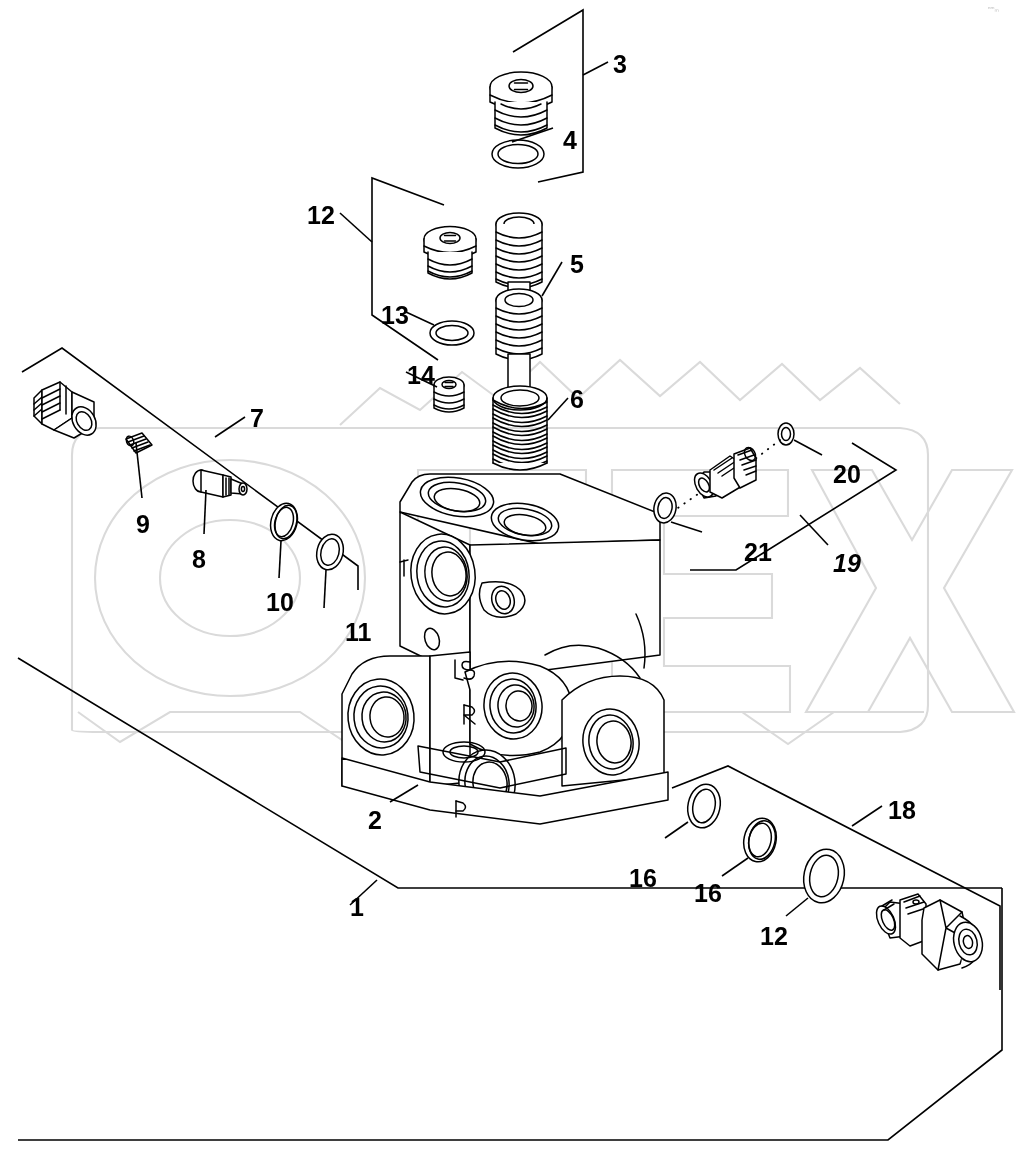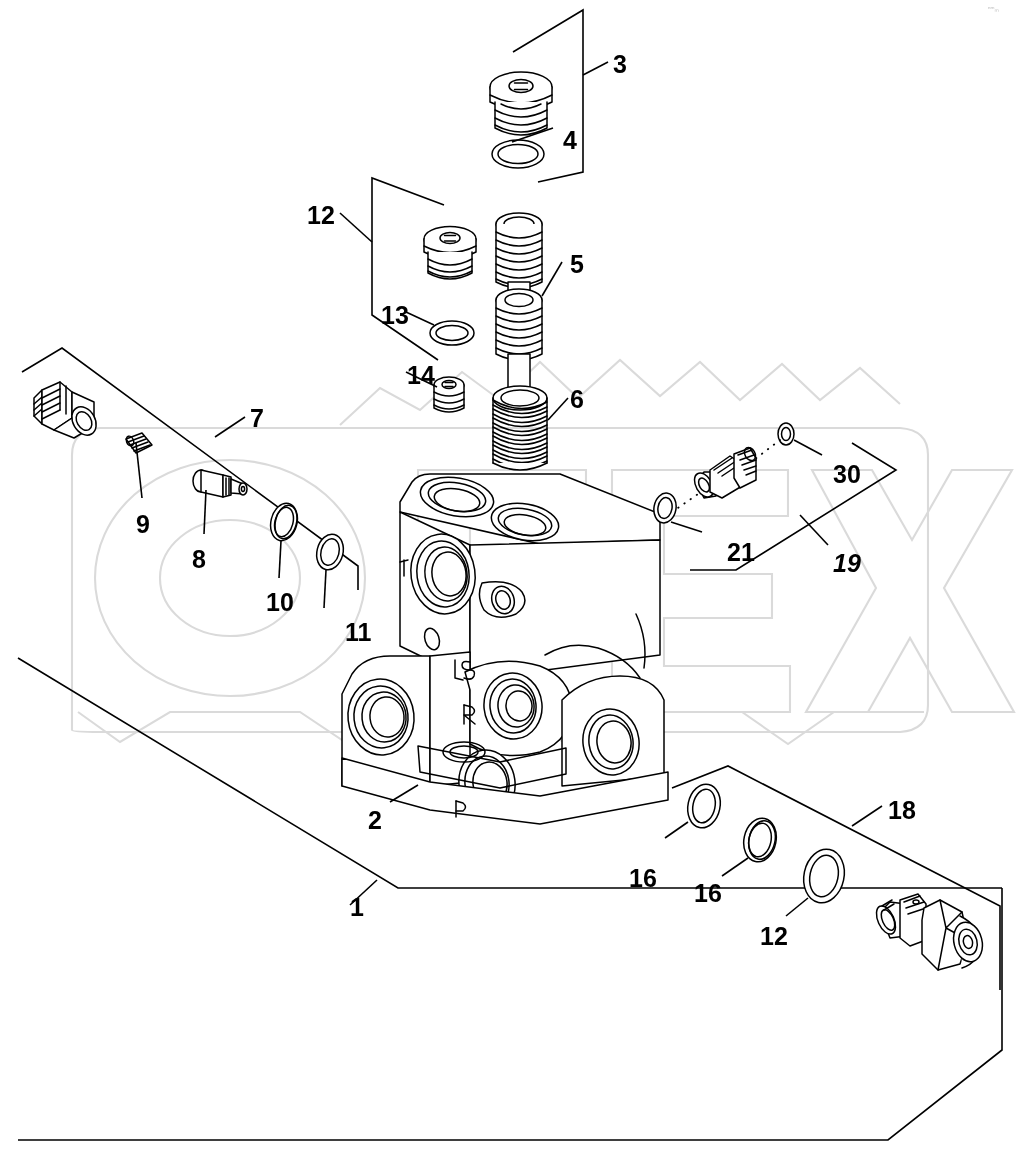--- a/index.html
+++ b/index.html
@@ -384,18 +384,18 @@
   <span class="callout" style="left:266px; top:590px;">10</span>
   <span class="callout" style="left:329px; top:620px;margin-left:16px;">11</span>
   <span class="callout" style="left:307px; top:203px;">12</span>
   <span class="callout" style="left:381px; top:303px;">13</span>
   <span class="callout" style="left:375px; top:363px;margin-left:32px;">14</span>
   <span class="callout" style="left:760px; top:924px;">12</span>
   <span class="callout" style="left:629px; top:842px;margin-top:24px;">16</span>
   <span class="callout" style="left:694px; top:881px;">16</span>
   <span class="callout" style="left:888px; top:798px;">18</span>
   <span class="callout" style="left:833px; top:551px;font-style:italic;">19</span>
-  <span class="callout" style="left:833px; top:462px;">30</span>
-  <span class="callout" style="left:727px; top:540px;">21</span>
+  <span class="callout" style="left:833px; top:462px;">20</span>
+  <span class="callout" style="left:744px; top:540px;">21</span>
 
   <span class="corner-mark" style="left:988px; top:4px;">ⁿᵐₘ</span>
 
 </div>
 
 </body></html>

